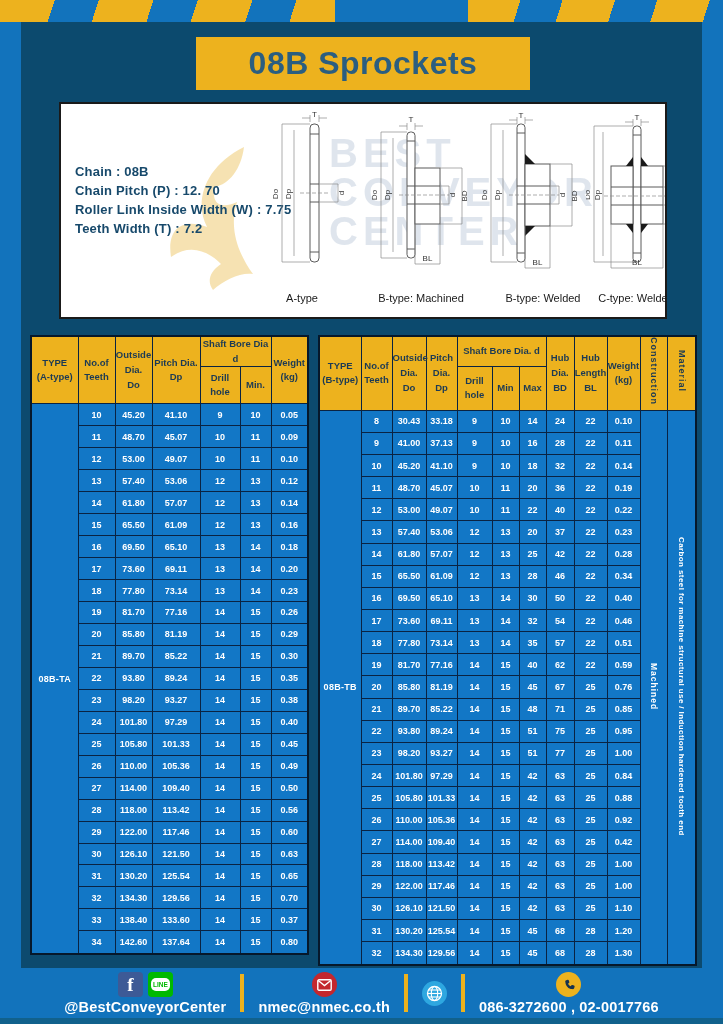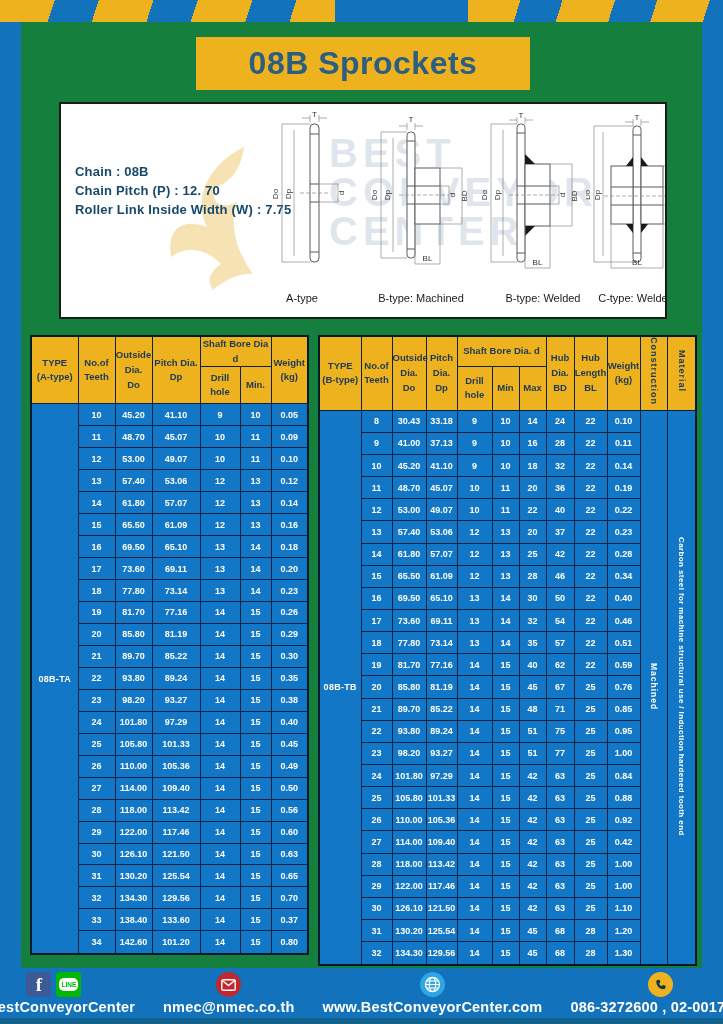--- a/index.html
+++ b/index.html
@@ -7,21 +7,21 @@
        font-family:"Liberation Sans",sans-serif;overflow:hidden;}
 
   
   .hazard{position:absolute;top:0;left:0;width:723px;height:22px;background:#1273bc;}
   .hazard .stripes-left{position:absolute;left:0;top:0;width:335px;height:22px;
      background:repeating-linear-gradient(108deg,#edb21e 0 52px,#1273bc 52px 94px);}
   .hazard .stripes-right{position:absolute;right:0;top:0;width:255px;height:22px;
      background:repeating-linear-gradient(108deg,#edb21e 0 50px,#1273bc 50px 90px);}
 
   
-  .page{position:absolute;left:21px;top:22px;width:681px;height:946px;background:#15803d;}
+  .page{position:absolute;left:21px;top:22px;width:681px;height:946px;background:#0c4a6e;}
 
   .title-banner{position:absolute;left:175px;top:15px;width:334px;height:53px;background:#edb21e;
      display:flex;align-items:center;justify-content:center;}
   .title-banner h1{margin:0;font-size:32px;font-weight:bold;color:#2b5e80;letter-spacing:.5px;}
 
   
   .diagram-box{position:absolute;left:38px;top:80px;width:604px;height:213px;background:#ffffff;
      border:2px solid #1a1a1a;overflow:hidden;}
   .watermark{position:absolute;left:268px;top:30px;color:#c6d1df;opacity:.55;font-weight:bold;
      font-size:40px;line-height:.98;letter-spacing:5px;text-align:left;pointer-events:none;}
@@ -90,20 +90,21 @@
     <div class="watermark">
       <div>BEST</div>
       <div>CONVEYOR</div>
       <div>CENTER</div>
     </div>
 
     <div class="specs">
       <div>Chain : 08B</div>
       <div>Chain Pitch (P) : 12. 70</div>
       <div>Roller Link Inside Width (W) : 7.75</div>
+      <div>Teeth Width (T) : 7.2</div>
     </div>
 
     <svg class="dg" style="left:205px" viewBox="0 0 100 160">
       <line class="dim" x1="44" y1="10" x2="44" y2="3"></line>
         <line class="dim" x1="53" y1="10" x2="53" y2="3"></line>
       <line class="dim" x1="36" y1="6" x2="44" y2="6"></line>
         <line class="dim" x1="53" y1="6" x2="61" y2="6"></line>
       <text x="48.5" y="5">T</text>
       <line class="dim" x1="16" y1="12" x2="16" y2="150"></line>
       <line class="dim" x1="16" y1="12" x2="44" y2="12"></line>
@@ -454,21 +455,21 @@
           <td>33</td>
           <td>138.40</td>
           <td>133.60</td>
           <td>14</td>
           <td>15</td>
           <td>0.37</td>
         </tr>
         <tr>
           <td>34</td>
           <td>142.60</td>
-          <td>101.20</td>
+          <td>137.64</td>
           <td>14</td>
           <td>15</td>
           <td>0.80</td>
         </tr>
       </tbody>
   </table>
 
   <table class="spec-table t-right">
     <colgroup>
       <col style="width:42px">
@@ -829,21 +830,20 @@
       <div class="icon-ci globe">
         <svg width="17" height="17" viewBox="0 0 17 17">
             <circle cx="8.5" cy="8.5" r="7" fill="none" stroke="#fff" stroke-width="1.3"></circle>
             <ellipse cx="8.5" cy="8.5" rx="3.2" ry="7" fill="none" stroke="#fff" stroke-width="1.1"></ellipse>
             <line x1="1.5" y1="8.5" x2="15.5" y2="8.5" stroke="#fff" stroke-width="1.1"></line>
             <line x1="2.5" y1="5" x2="14.5" y2="5" stroke="#fff" stroke-width="1.1"></line>
             <line x1="2.5" y1="12" x2="14.5" y2="12" stroke="#fff" stroke-width="1.1"></line>
           </svg>
       </div>
     </div>
-    <div class="f-text">www.BestConveyorCenter.com</div>
   </div>
   <div class="f-sep"></div>
   <div class="f-group">
     <div class="f-icons">
       <div class="icon-ci phone">
         <svg width="16" height="16" viewBox="0 0 20 20">
             <path d="M5.5,6.5 C5,5.5 5.5,4.5 6.5,4 l1.8,-0.6 c0.6,-0.2 1.2,0.1 1.4,0.7 l0.7,2 c0.2,0.5 0,1.1 -0.5,1.4 l-1,0.7 c0.5,1.6 1.7,2.8 3.3,3.3 l0.7,-1 c0.3,-0.5 0.9,-0.7 1.4,-0.5 l2,0.7 c0.6,0.2 0.9,0.8 0.7,1.4 l-0.6,1.9 c-0.4,1 -1.5,1.5 -2.5,1.1 C9.4,14.9 5.9,11.4 5.5,6.5 Z" fill="#16324f"></path>
           </svg>
       </div>
     </div>

